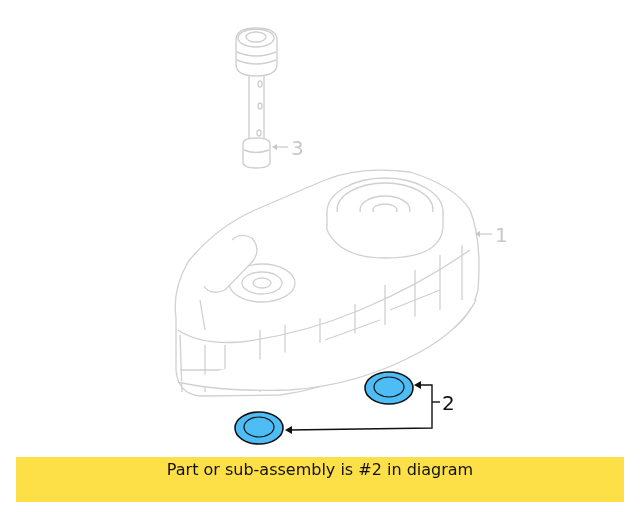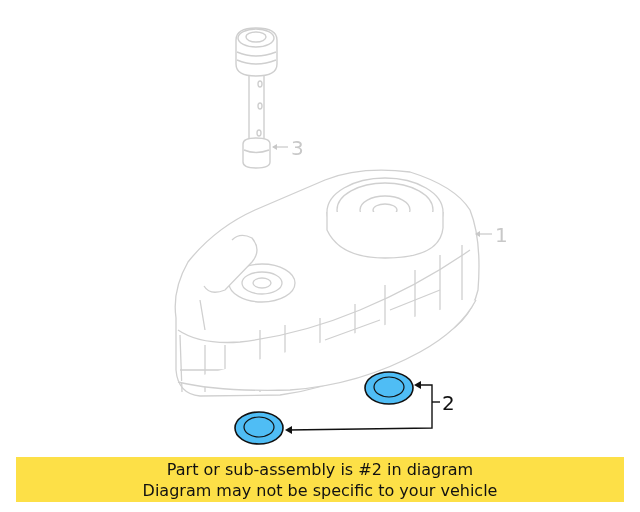--- a/index.html
+++ b/index.html
@@ -71,14 +71,13 @@
     <path d="M416 385 L432 385 L432 428 L288 430"></path>
     <path d="M432 402 L440 402"></path>
     <path d="M414 385 L421 381 L421 389 Z" fill="#111" stroke="none"></path>
     <path d="M285 430 L292 426 L292 434 Z" fill="#111" stroke="none"></path>
     <text class="callout" x="442" y="410" font-size="20" fill="#111" stroke="none">2</text>
   </g>
 </svg>
 
 <div class="banner">
   <div>Part or sub-assembly is #2 in diagram</div>
-  <div>Diagram may not be specific to your vehicle</div>
 </div>
 
 </body></html>

